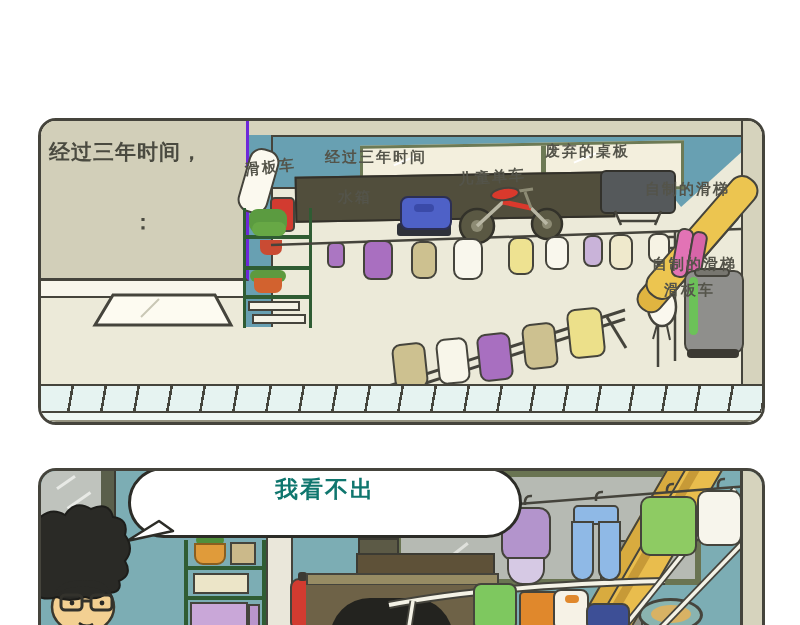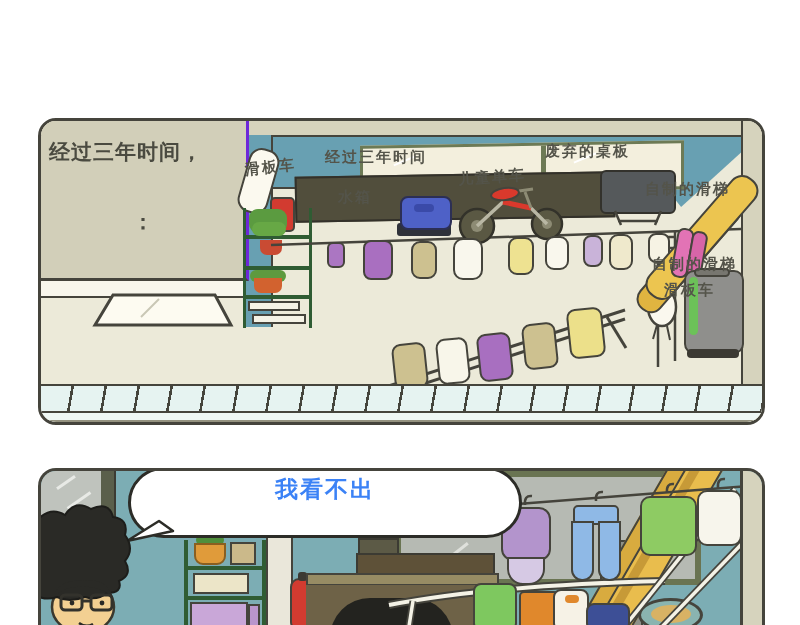--- a/index.html
+++ b/index.html
@@ -7,21 +7,21 @@
         font-family:"Liberation Sans",sans-serif;}
   .abs{position:absolute;}
   .panel{position:absolute;border:3px solid #45443c;box-sizing:border-box;overflow:hidden;}
   #panel1{left:38px;top:118px;width:727px;height:307px;border-radius:18px;background:#ecead9;}
   #panel2{left:38px;top:468px;width:727px;height:170px;border-radius:18px 18px 0 0;background:#7cadb4;border-bottom:none;}
   .narration{color:#4a4a40;font-size:21px;font-weight:bold;line-height:30px;letter-spacing:1px;}
   .lbl{position:absolute;color:#54544a;font-size:15px;font-weight:600;letter-spacing:2px;white-space:nowrap;z-index:12;}
   .cloth{position:absolute;border:2.5px solid #45443c;box-sizing:border-box;z-index:6;}
   .bubble{position:absolute;background:#ffffff;border:3px solid #2c2c27;box-sizing:border-box;
           border-radius:36px;z-index:30;}
-  .bubble .l1{position:absolute;width:100%;text-align:center;top:4px;font-size:23px;font-weight:bold;color:#3b82f6;letter-spacing:2px;}
+  .bubble .l1{position:absolute;width:100%;text-align:center;top:4px;font-size:23px;font-weight:bold;color:#0f766e;letter-spacing:2px;}
   .bubble .l2{position:absolute;width:100%;text-align:center;top:34px;font-size:23px;font-weight:bold;color:#2b2b26;letter-spacing:1px;}
   svg{position:absolute;left:0;top:0;}
 </style>
 </head>
 <body>
 
 <div class="page">
 
   <div id="panel1" class="panel">
 

